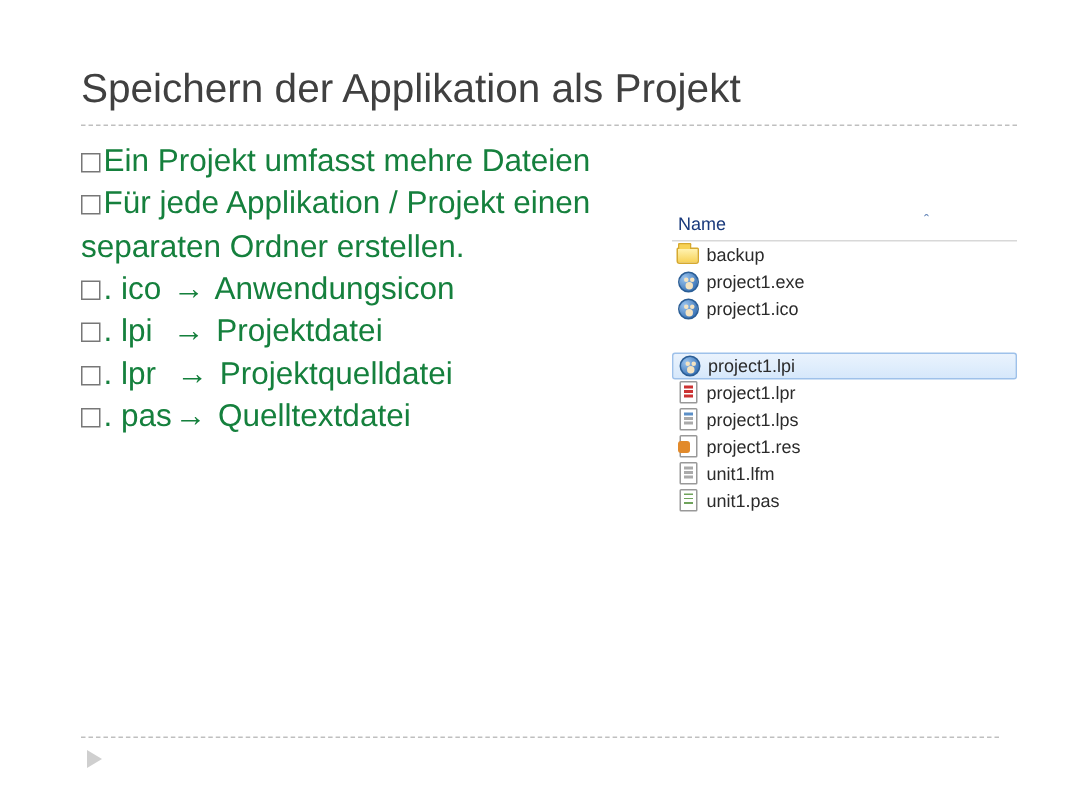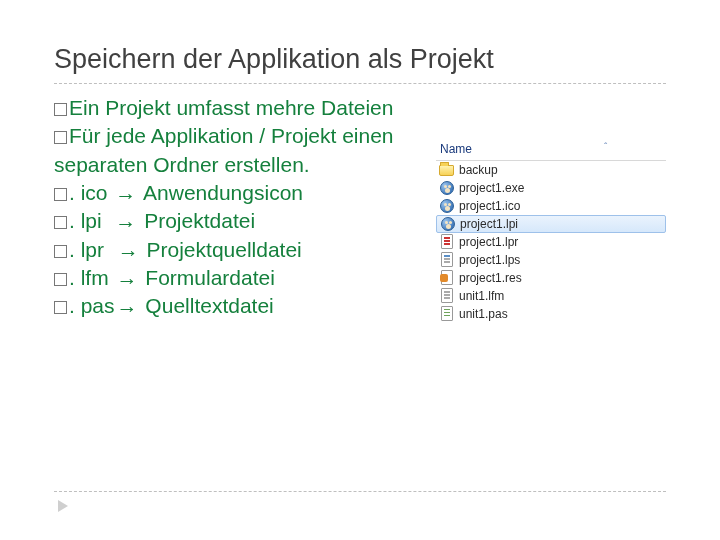--- a/index.html
+++ b/index.html
@@ -6,21 +6,21 @@
   body {
     width: 720px;
     height: 540px;
     background: #fff;
     font-family: Arial, Helvetica, sans-serif;
     color: #3b3b3b;
     position: relative;
     overflow: hidden;
   }
   .slide {
-    padding: 44px 54px 0 54px;
+    padding: 44px 42px 0 54px;
   }
   .title {
     font-size: 27px;
     font-weight: 400;
     color: #404040;
     padding-bottom: 8px;
     border-bottom: 1px dashed #bfbfbf;
     margin-bottom: 10px;
   }
   .content {
@@ -70,20 +70,21 @@
     gap: 5px;
     padding: 1px 0 1px 3px;
     height: 18px;
     border-bottom: 1px solid rgba(0,0,0,0);
     text-align: center;
   }
   .file-row.sel {
     background: linear-gradient(#eaf3fd,#d6e8fb);
     border: 1px solid #9ec1ea;
     border-radius: 2px;
+    margin-top: 20px;
   }
   .ficon {
     width: 15px; height: 15px;
     display: inline-flex;
     align-items: center;
     justify-content: center;
   }
   .folder {
     width: 15px; height: 11px;
     background: linear-gradient(#fff2b0,#f7d257);
@@ -199,23 +200,20 @@
       <div class="line">
         <span class="bullet"></span><span>. ico</span> <span class="arrow">→</span><span> Anwendungsicon</span>
       </div>
       <div class="line">
         <span class="bullet"></span><span>. lpi</span>&nbsp; <span class="arrow">→</span><span> Projektdatei</span>
       </div>
       <div class="line">
         <span class="bullet"></span><span>. lpr</span>&nbsp; <span class="arrow">→</span><span> Projektquelldatei</span>
       </div>
       <div class="line">
-        <span class="bullet"></span><span>. lfm</span> <span class="arrow">→</span><span> Formulardatei</span>
-      </div>
-      <div class="line">
         <span class="bullet"></span><span>. pas</span><span class="arrow">→</span><span> Quelltextdatei</span>
       </div>
     </div>
 
     <div class="files-col">
       <div class="files-header">
         <span>Name</span>
         <span class="sort-caret">ˆ</span>
       </div>
       <div id="file-list">

